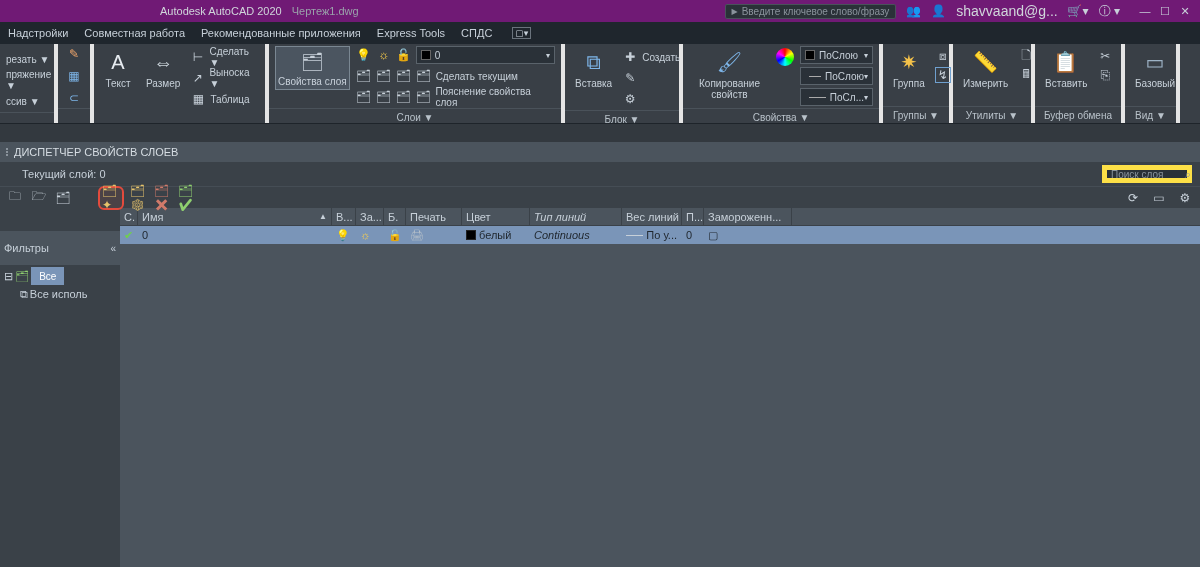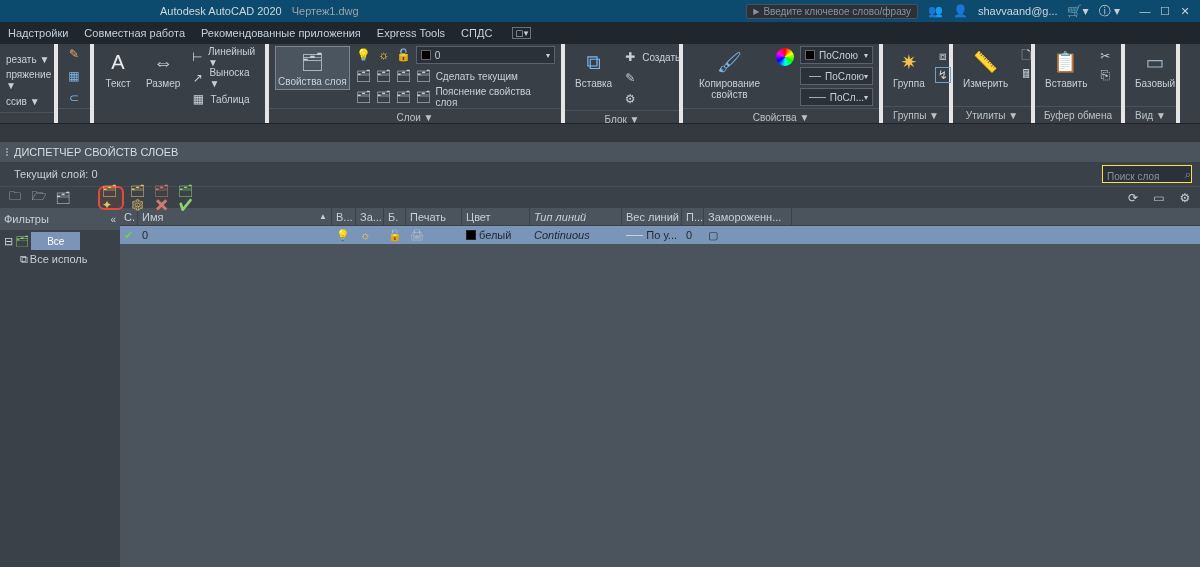--- a/index.html
+++ b/index.html
@@ -1,23 +1,23 @@
 <!DOCTYPE html>
 <html><head>
 <meta charset="utf-8">
 <style>
 * { margin: 0; padding: 0; box-sizing: border-box; font-family: "Segoe UI", Tahoma, sans-serif; }
 body { background: #33393f; color: #c7d0d9; width: 1200px; height: 567px; overflow: hidden; font-size: 11px; }
 
-.titlebar { height: 22px; background: #0c4a6e; display: flex; align-items: center; position: relative; }
+.titlebar { height: 22px; background: #701a75; display: flex; align-items: center; position: relative; }
 .titlebar .title { position: absolute; left: 160px; display: flex; gap: 10px; color: #d0d6db; }
 .titlebar .right { position: absolute; right: 8px; display: flex; align-items: center; gap: 10px; }
 .searchpill { background: #2a3138; border: 1px solid #49525b; border-radius: 2px; color: #8a939c; padding: 1px 6px 1px 6px; font-size: 10px; display: flex; align-items: center; gap: 4px; }
 .searchpill .tri { font-size: 8px; }
-.acct { color: #d0d6db; font-size: 11px; }
+.acct { color: #d0d6db; font-size: 14px; }
 .iconsm { color: #c7d0d9; font-size: 12px; }
 .winctl { display: flex; gap: 6px; margin-left: 8px; }
 .winctl span { width: 14px; text-align: center; color: #c7d0d9; cursor: default; }
 
 .menubar { height: 22px; background: #1f262d; display: flex; align-items: center; gap: 16px; padding-left: 8px; color: #c7d0d9; font-size: 11px; }
 .menubar .tv { border: 1px solid #6a737c; padding: 0 2px; font-size: 9px; margin-left: 4px; }
 
 .ribbon { height: 80px; background: #393f46; display: flex; border-bottom: 1px solid #1e242a; }
 .panel { border-right: 4px solid #e5e5e5; display: flex; flex-direction: column; position: relative; }
 .panel .body { flex: 1; display: flex; align-items: flex-start; padding: 2px 6px; gap: 6px; }
@@ -36,37 +36,37 @@
 .linesel { background: #2a3138; border: 1px solid #5a636b; height: 18px; display: flex; align-items: center; padding: 0 4px; font-size: 10px; }
 .linesel .ln { flex: 1; border-top: 1px solid #aaa; margin: 0 4px; }
 .linesel .dd { font-size: 8px; }
 
 .spacer18 { height: 18px; background: #33393f; }
 
 .panelname { height: 20px; background: #4b545d; display: flex; align-items: center; padding-left: 6px; font-size: 11px; color: #d6dde3; }
 .gripper { display: flex; flex-direction: column; gap: 1px; margin-right: 6px; }
 .gripper i { width: 2px; height: 2px; background: #8a939c; }
 
-.lytop { height: 24px; background: #3a4148; display: flex; align-items: center; padding: 0 14px; position: relative; }
+.lytop { height: 24px; background: #3a4148; display: flex; align-items: center; padding: 0 22px; position: relative; }
 .lytop .cur { font-size: 11px; color: #c7d0d9; }
-.lytop .srch { position: absolute; right: 8px; width: 90px; height: 18px; background: #2a3138; border: 1px solid #fde047; color: #8a939c; font-size: 10px; padding: 0 4px; display: flex; align-items: flex-end; }
+.lytop .srch { position: absolute; right: 8px; width: 90px; height: 18px; background: #2a3138; border: 5px solid #fde047; color: #8a939c; font-size: 10px; padding: 0 4px; display: flex; align-items: center; }
 .lytop .mag { position: absolute; right: 9px; font-size: 11px; color: #8a939c; }
 
 .lytools { height: 22px; background: #3a4148; display: flex; align-items: center; padding: 0 6px; gap: 6px; position: relative; border-top: 1px solid #454d55; }
 .lytools .tb { width: 18px; height: 18px; display: flex; align-items: center; justify-content: center; font-size: 12px; }
 .lytools .redbox { border: 2px solid #e34b3d; border-radius: 6px; padding: 1px 2px; background: rgba(227,75,61,0.1); }
 .lytools .rt { position: absolute; right: 6px; display: flex; gap: 8px; }
 
 .lymain { display: flex; height: calc(567px - 22px - 22px - 80px - 18px - 20px - 24px - 22px); }
 .filters { width: 120px; background: #3a4148; display: flex; flex-direction: column; }
-.filters .hdr { height: 22px; background: #4b545d; display: flex; align-items: center; padding: 0 4px; font-size: 11px; justify-content: space-between; }
+.filters .hdr { height: 34px; background: #4b545d; display: flex; align-items: center; padding: 0 4px; font-size: 11px; justify-content: space-between; margin-top: 23px; }
 .filters .hdr .col2 { font-size: 10px; }
 .tree { padding: 2px; font-size: 11px; }
 .tree .node { display: flex; align-items: center; gap: 2px; height: 18px; padding-left: 2px; }
-.tree .sel { background: #7a95b8; color: #fff; border: none; padding: 0 16px; }
+.tree .sel { background: #7a95b8; color: #fff; border: none; padding: 0 8px; }
 .tree .child { padding-left: 18px; }
 
 .grid { flex: 1; background: #4b545d; display: flex; flex-direction: column; }
 .ghdr { height: 18px; background: #4b545d; display: flex; border-bottom: 1px solid #3a4148; font-size: 11px; }
 .ghdr .c { padding: 2px 4px; border-right: 1px solid #3a4148; display: flex; align-items: center; gap: 3px; white-space: nowrap; overflow: hidden; }
 .grow { height: 18px; display: flex; background: #7a95b8; color: #1f262d; font-size: 11px; }
 .grow .c { padding: 2px 4px; border-right: 1px solid transparent; display: flex; align-items: center; gap: 3px; white-space: nowrap; overflow: hidden; }
 .gbody { flex: 1; background: #4b545d; }
 
 .c-status { width: 18px; }
@@ -156,21 +156,21 @@
         <span class="ic" style="color:#e8edf2">A</span>
         <span class="lbl">Текст</span>
       </div>
       <div class="ribbtn">
         <span class="ic" style="color:#cdd6dd">⇔</span>
         <span class="lbl">Размер</span>
       </div>
       <div class="col" style="padding-top:2px">
         <span class="row">
             <span class="smico">⊢</span>
-            <span>Линейный ▼</span>
+            <span>Сделать ▼</span>
           </span>
         <span class="row">
             <span class="smico">↗</span>
             <span>Выноска ▼</span>
           </span>
         <span class="row">
             <span class="smico">▦</span>
             <span>Таблица</span>
           </span>
       </div>

